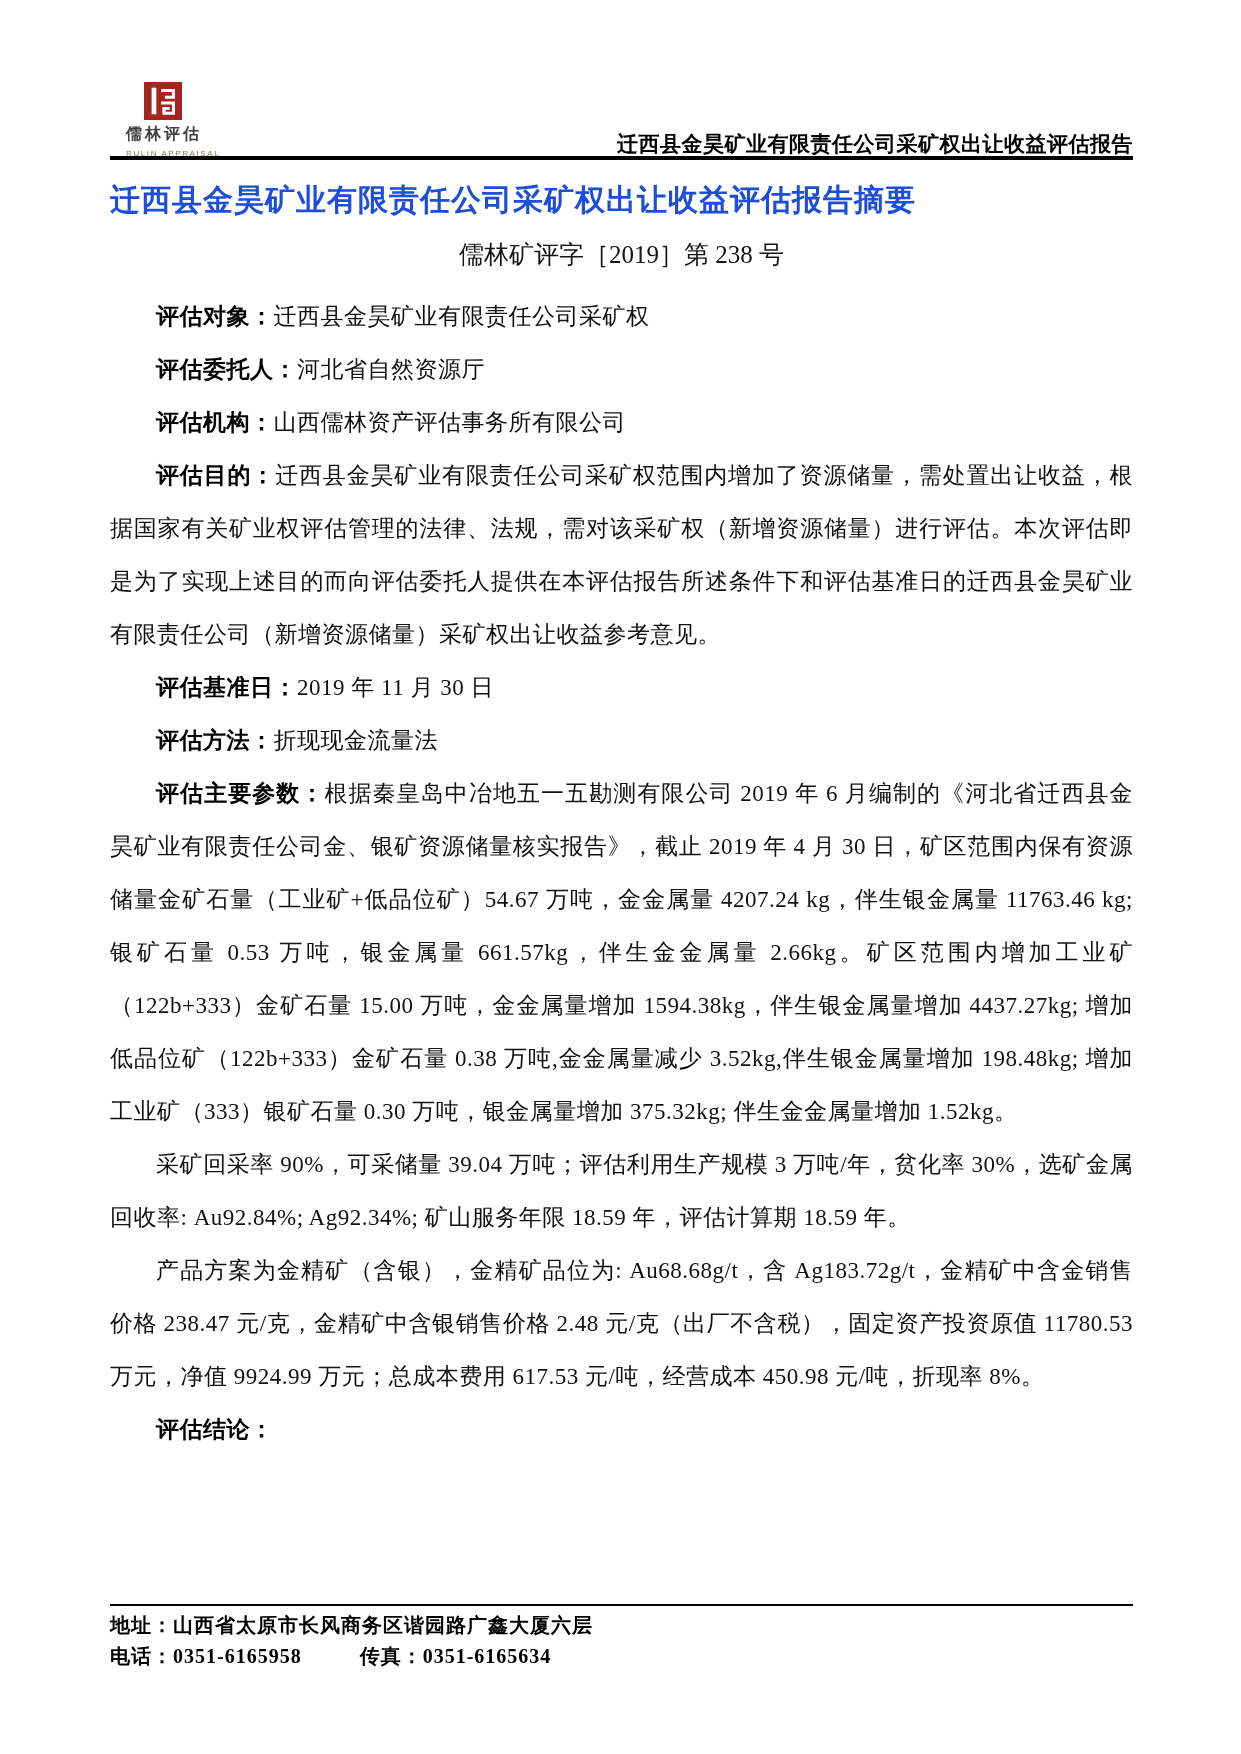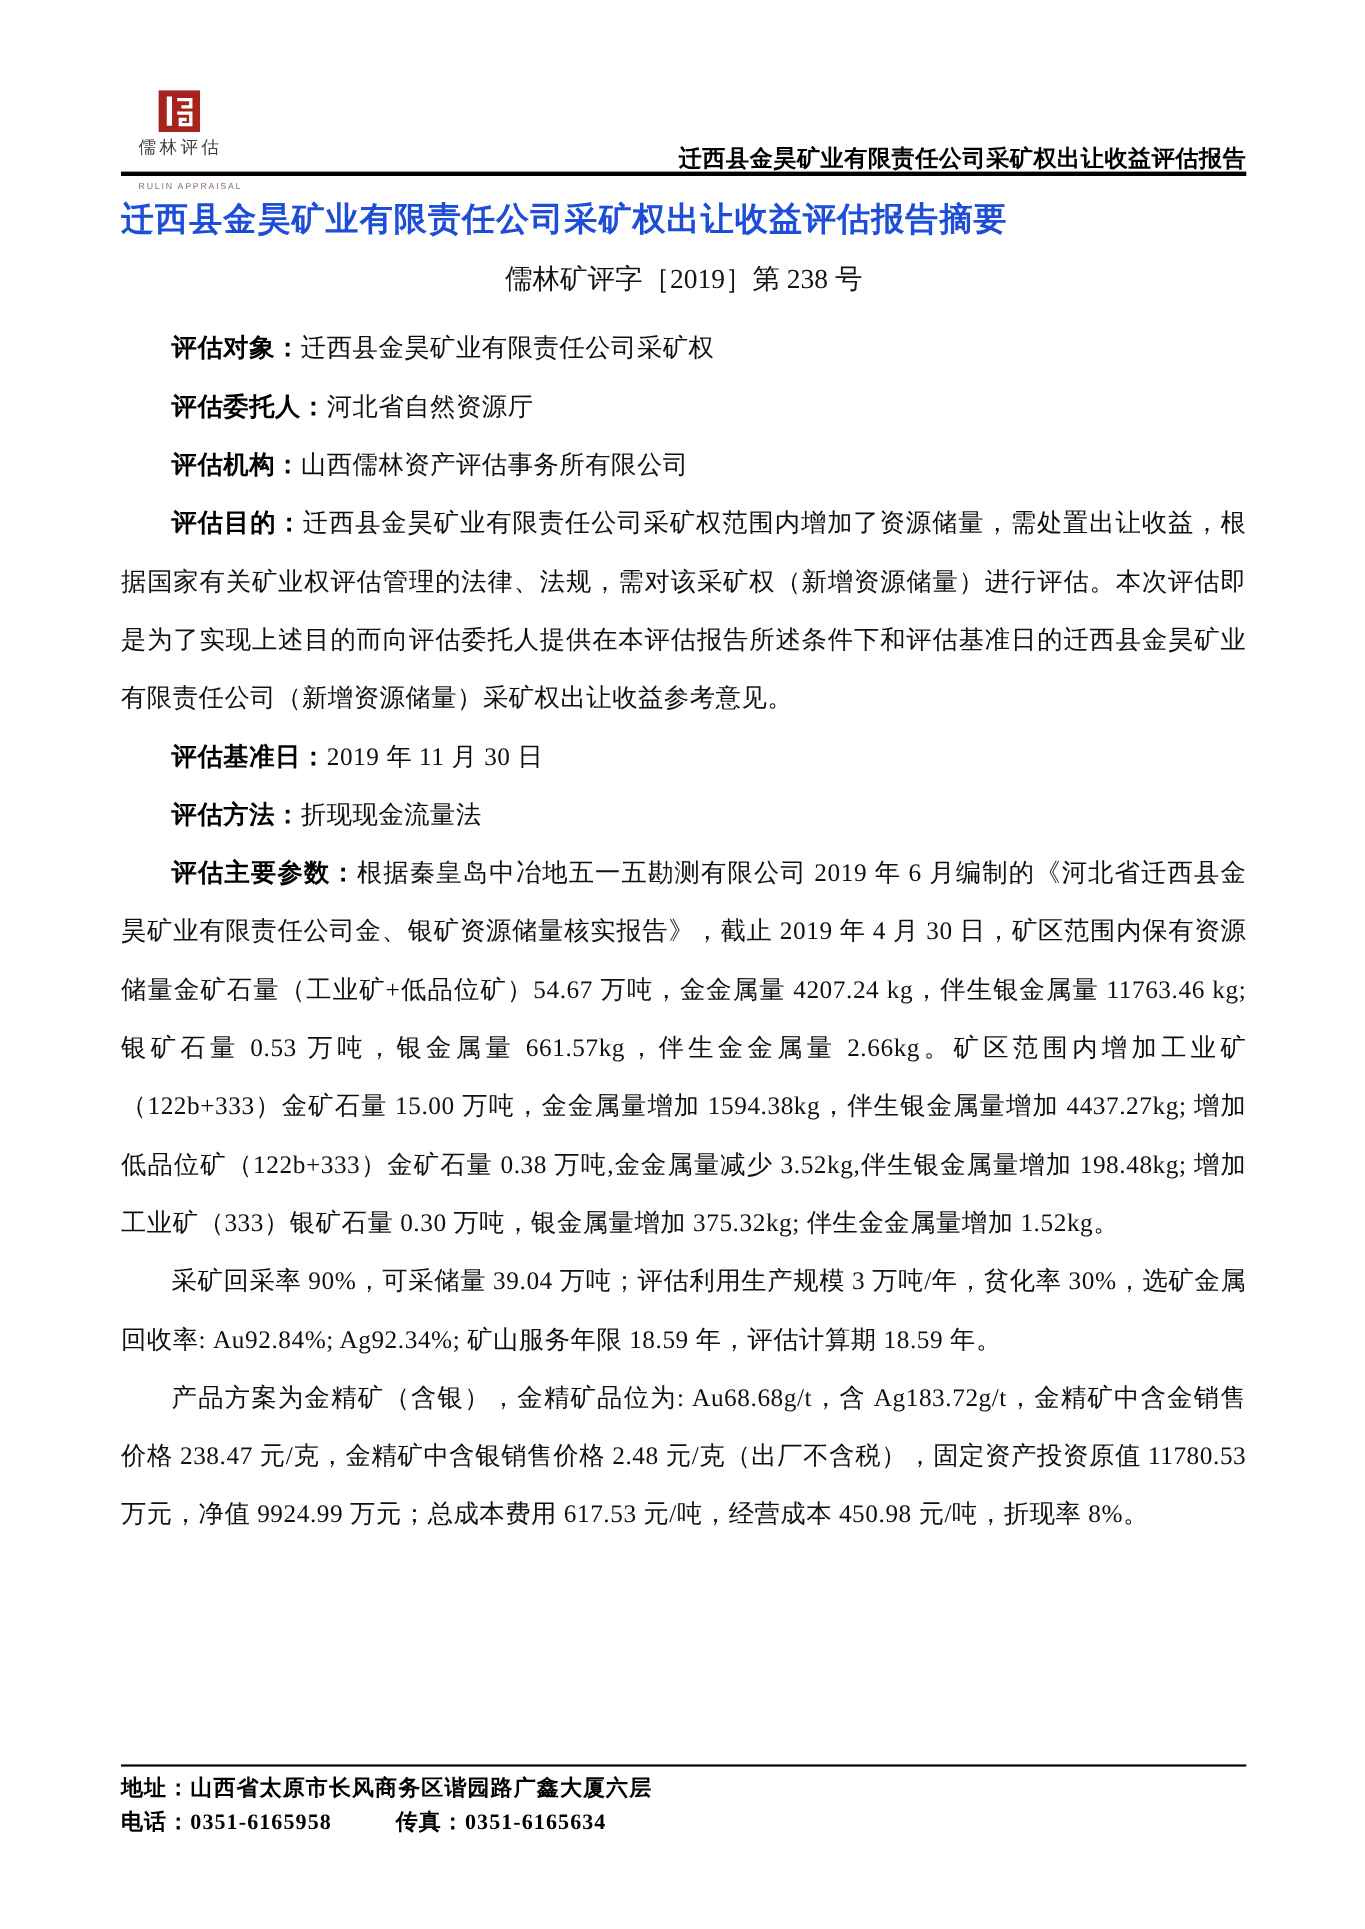--- a/index.html
+++ b/index.html
@@ -10,24 +10,24 @@
     background:#ffffff;
     font-family:"Liberation Serif",serif;
     color:#101010;
     overflow:hidden;
   }
   
   .logo{position:absolute;left:126px;top:82px;width:130px;text-align:left;}
   .seal{display:block;margin-left:18px;width:38px;height:38px;}
   .brand-cn{
     font-size:16px;color:#3f3f3f;letter-spacing:3px;margin-top:4px;
-    font-family:"Liberation Serif",serif;font-weight:normal;
+    font-family:"Liberation Serif",serif;font-weight:bold;
   }
   .brand-en{
-    font-size:8px;color:#8a6f62;letter-spacing:1.6px;margin-top:20px;
+    font-size:8px;color:#8a6f62;letter-spacing:1.6px;margin-top:4px;
     font-family:"Liberation Sans",sans-serif;
   }
   .running-title{
     position:absolute;right:108px;top:130px;
     font-family:"Liberation Sans",sans-serif;font-weight:bold;
     font-size:21px;color:#000;letter-spacing:0.5px;white-space:nowrap;
   }
   .header-rule{position:absolute;left:110px;right:108px;top:156px;height:4px;background:#000;}
   
   main{position:absolute;left:110px;top:183px;width:1023px;}
@@ -93,20 +93,21 @@
     <p class="para"><span class="lbl">评估基准日：</span><span>2019 年 11 月 30 日</span></p>
 
     <p class="para"><span class="lbl">评估方法：</span><span>折现现金流量法</span></p>
 
     <p class="para"><span class="lbl">评估主要参数：</span><span>根据秦皇岛中冶地五一五勘测有限公司 2019 年 6 月编制的《河北省迁西县金昊矿业有限责任公司金、银矿资源储量核实报告》，截止 2019 年 4 月 30 日，矿区范围内保有资源储量金矿石量（工业矿+低品位矿）54.67 万吨，金金属量 4207.24 kg，伴生银金属量 11763.46 kg; 银矿石量 0.53 万吨，银金属量 661.57kg，伴生金金属量 2.66kg。矿区范围内增加工业矿（122b+333）金矿石量 15.00 万吨，金金属量增加 1594.38kg，伴生银金属量增加 4437.27kg; 增加低品位矿（122b+333）金矿石量 0.38 万吨,金金属量减少 3.52kg,伴生银金属量增加 198.48kg; 增加工业矿（333）银矿石量 0.30 万吨，银金属量增加 375.32kg; 伴生金金属量增加 1.52kg。</span></p>
 
     <p class="para"><span>采矿回采率 90%，可采储量 39.04 万吨；评估利用生产规模 3 万吨/年，贫化率 30%，选矿金属回收率: Au92.84%; Ag92.34%; 矿山服务年限 18.59 年，评估计算期 18.59 年。</span></p>
 
     <p class="para"><span>产品方案为金精矿（含银），金精矿品位为: Au68.68g/t，含 Ag183.72g/t，金精矿中含金销售价格 238.47 元/克，金精矿中含银销售价格 2.48 元/克（出厂不含税），固定资产投资原值 11780.53 万元，净值 9924.99 万元；总成本费用 617.53 元/吨，经营成本 450.98 元/吨，折现率 8%。</span></p>
 
+    <p class="para"><span class="lbl">评估结论：</span><span></span></p>
   </main>
 
   <footer>
     <div class="footer-rule"></div>
     <div class="footer-line l1"><span>地址：</span><span>山西省太原市长风商务区谐园路广鑫大厦六层</span></div>
     <div class="footer-line l2"><span>电话：</span><span>0351-6165958</span><span class="fax-group">传真：</span><span>0351-6165634</span></div>
   </footer>
 
 </div>
 

